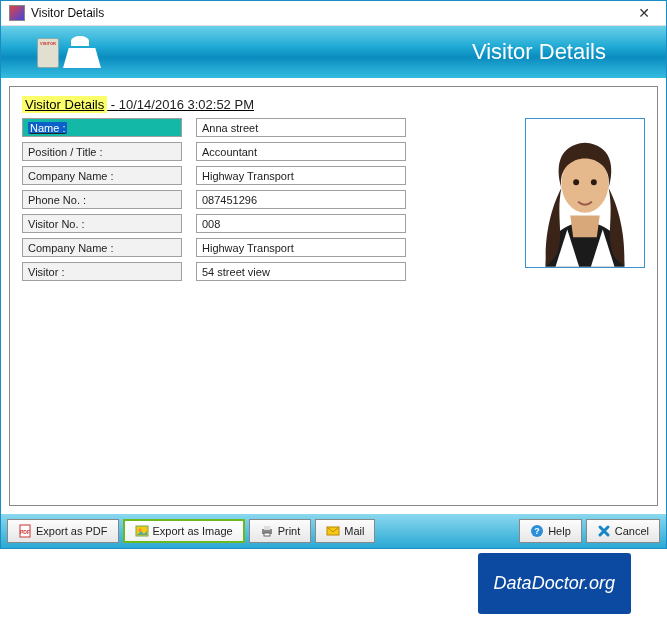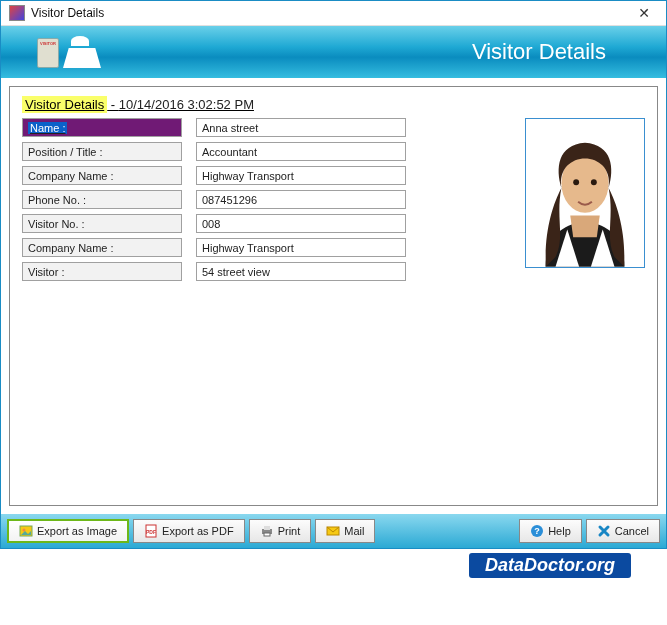--- a/index.html
+++ b/index.html
@@ -121,21 +121,21 @@
     background: #f2f2f2;
     padding: 2px 5px;
     height: 19px;
     line-height: 15px;
     font-size: 11px;
     color: #222;
   }
   .label-box { width: 160px; margin-right: 14px; }
   .value-box { width: 210px; background: #fff; }
   .field.first .label-box {
-    background: #701a75;
+    background: #14b8a6;
     text-decoration: underline;
   }
   .field.first .sel {
     background: #0b61c9;
     color: #fff;
     padding: 0 2px;
   }
 
   .photo {
     width: 120px;
@@ -177,23 +177,23 @@
   .footer {
     background: #fff;
     display: flex;
     justify-content: flex-end;
     padding: 4px 36px 4px 0;
   }
   .brand {
     background: #0b4aa0;
     color: #fff;
     font-style: italic;
-    font-weight: bold;
+    font-weight: normal;
     font-size: 18px;
-    padding: 2px 16px;
+    padding: 20px 16px;
     border-radius: 3px;
   }
 </style>
 </head>
 <body>
 
 <div class="window">
 
   <div class="titlebar">
     <span class="app-icon"></span>
@@ -265,42 +265,42 @@
           <path d="M53 84 Q60 90 67 84" stroke="#9a5a4a" stroke-width="2" fill="none"></path>
           <path d="M42 112 L54 150 L30 150 Z" fill="#ffffff"></path>
           <path d="M78 112 L66 150 L90 150 Z" fill="#ffffff"></path>
         </svg>
       </div>
     </div>
 
   </div>
 
   <div class="button-bar">
+    <div class="btn">
+      <span class="ic">
+        <svg viewBox="0 0 14 14">
+            <rect x="2" y="1" width="10" height="12" fill="#fff" stroke="#c33"></rect>
+            <text x="7" y="10" font-size="5" text-anchor="middle" fill="#c33" font-weight="bold">PDF</text>
+          </svg>
+      </span>
+      <span>Export as PDF</span>
+    </div>
     <div class="btn primary">
       <span class="ic">
         <svg viewBox="0 0 14 14">
             <rect x="1" y="2" width="12" height="10" fill="#f6c914" stroke="#7a5"></rect>
             <circle cx="5" cy="6" r="1.5" fill="#e84"></circle>
             <path d="M2 11 L6 7 L9 10 L12 7 L12 11 Z" fill="#5a9"></path>
           </svg>
       </span>
       <span>Export as Image</span>
     </div>
     <div class="btn">
       <span class="ic">
         <svg viewBox="0 0 14 14">
-            <rect x="2" y="1" width="10" height="12" fill="#fff" stroke="#c33"></rect>
-            <text x="7" y="10" font-size="5" text-anchor="middle" fill="#c33" font-weight="bold">PDF</text>
-          </svg>
-      </span>
-      <span>Export as PDF</span>
-    </div>
-    <div class="btn">
-      <span class="ic">
-        <svg viewBox="0 0 14 14">
             <rect x="2" y="5" width="10" height="5" fill="#888"></rect>
             <rect x="4" y="2" width="6" height="4" fill="#ddd"></rect>
             <rect x="4" y="9" width="6" height="3" fill="#fff" stroke="#666"></rect>
           </svg>
       </span>
       <span>Print</span>
     </div>
     <div class="btn">
       <span class="ic">
         <svg viewBox="0 0 14 14">

